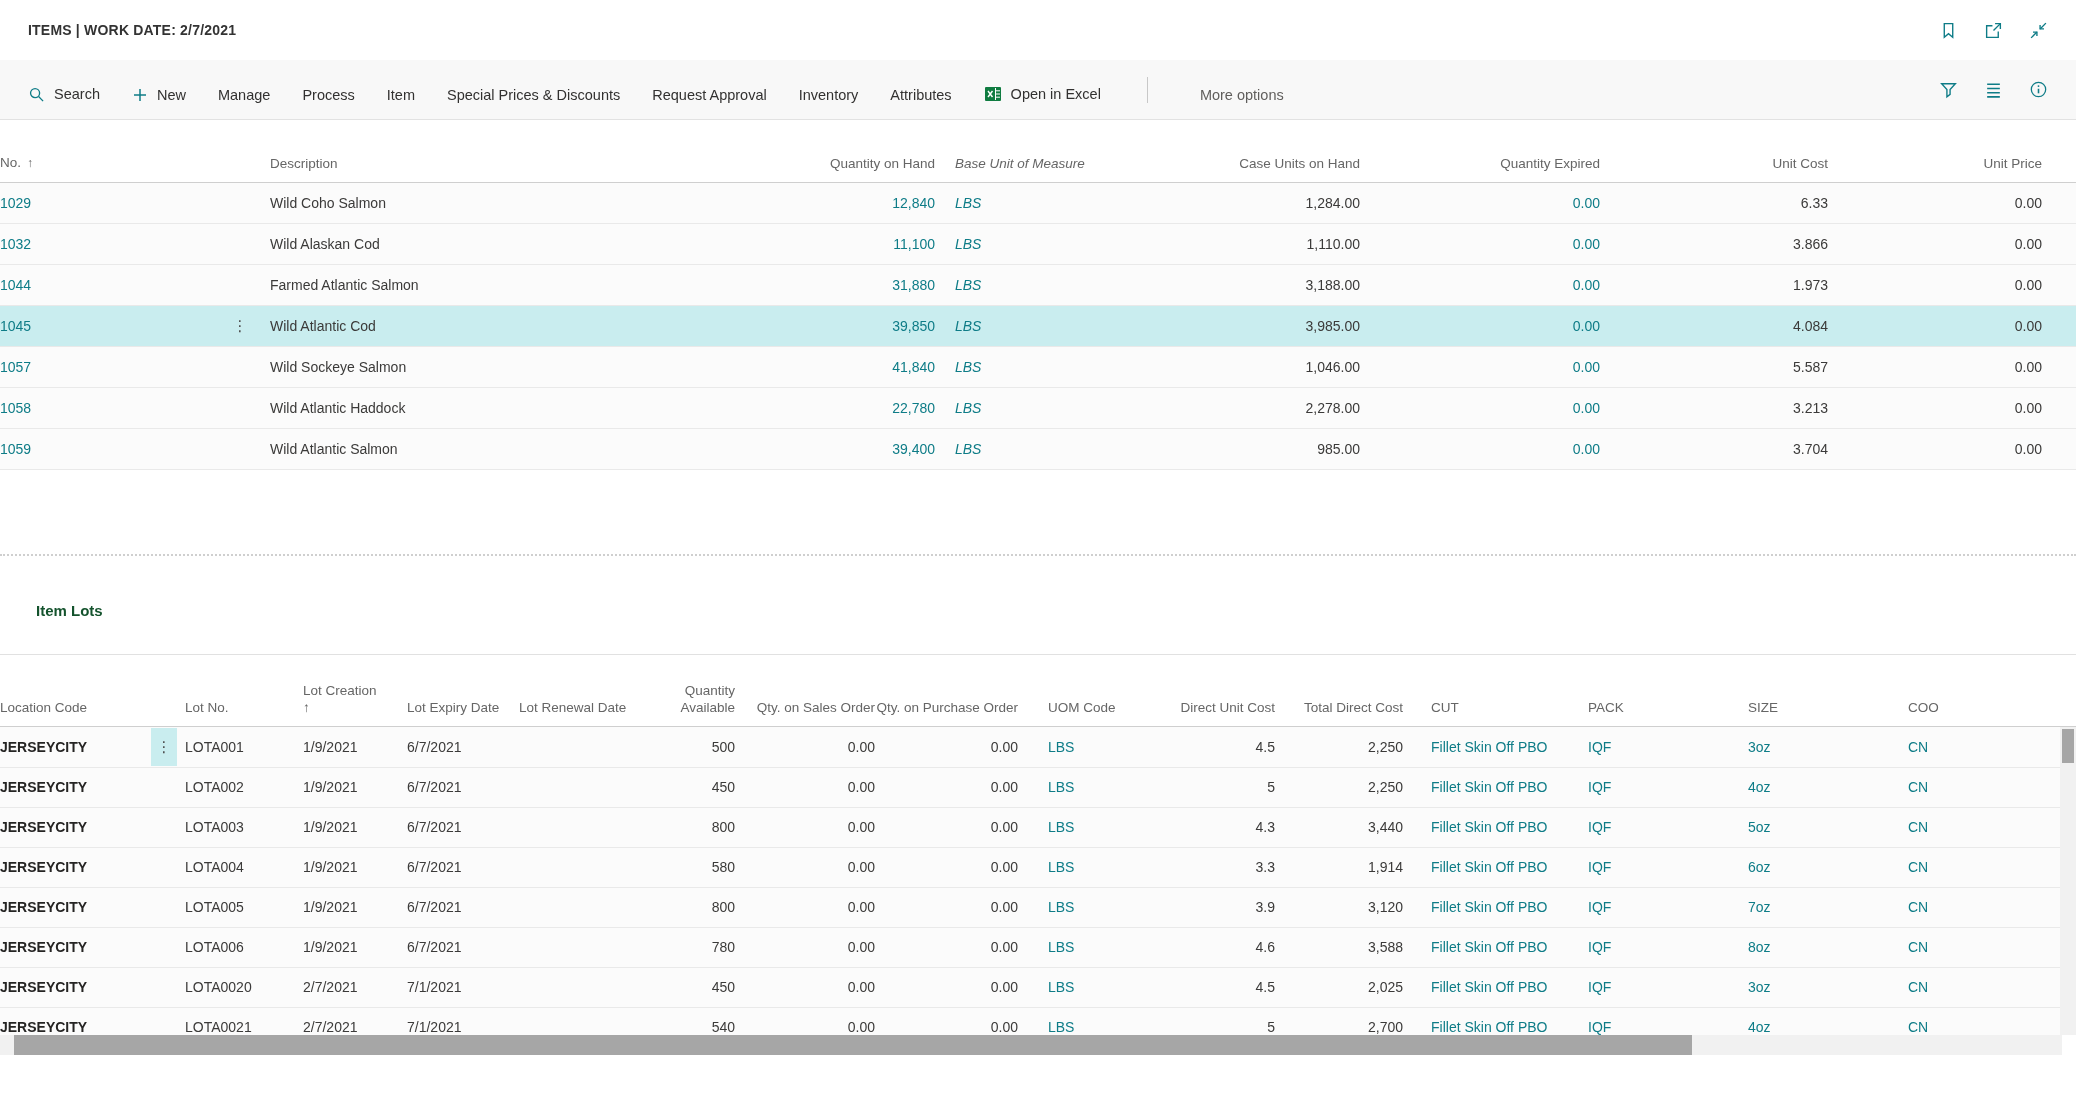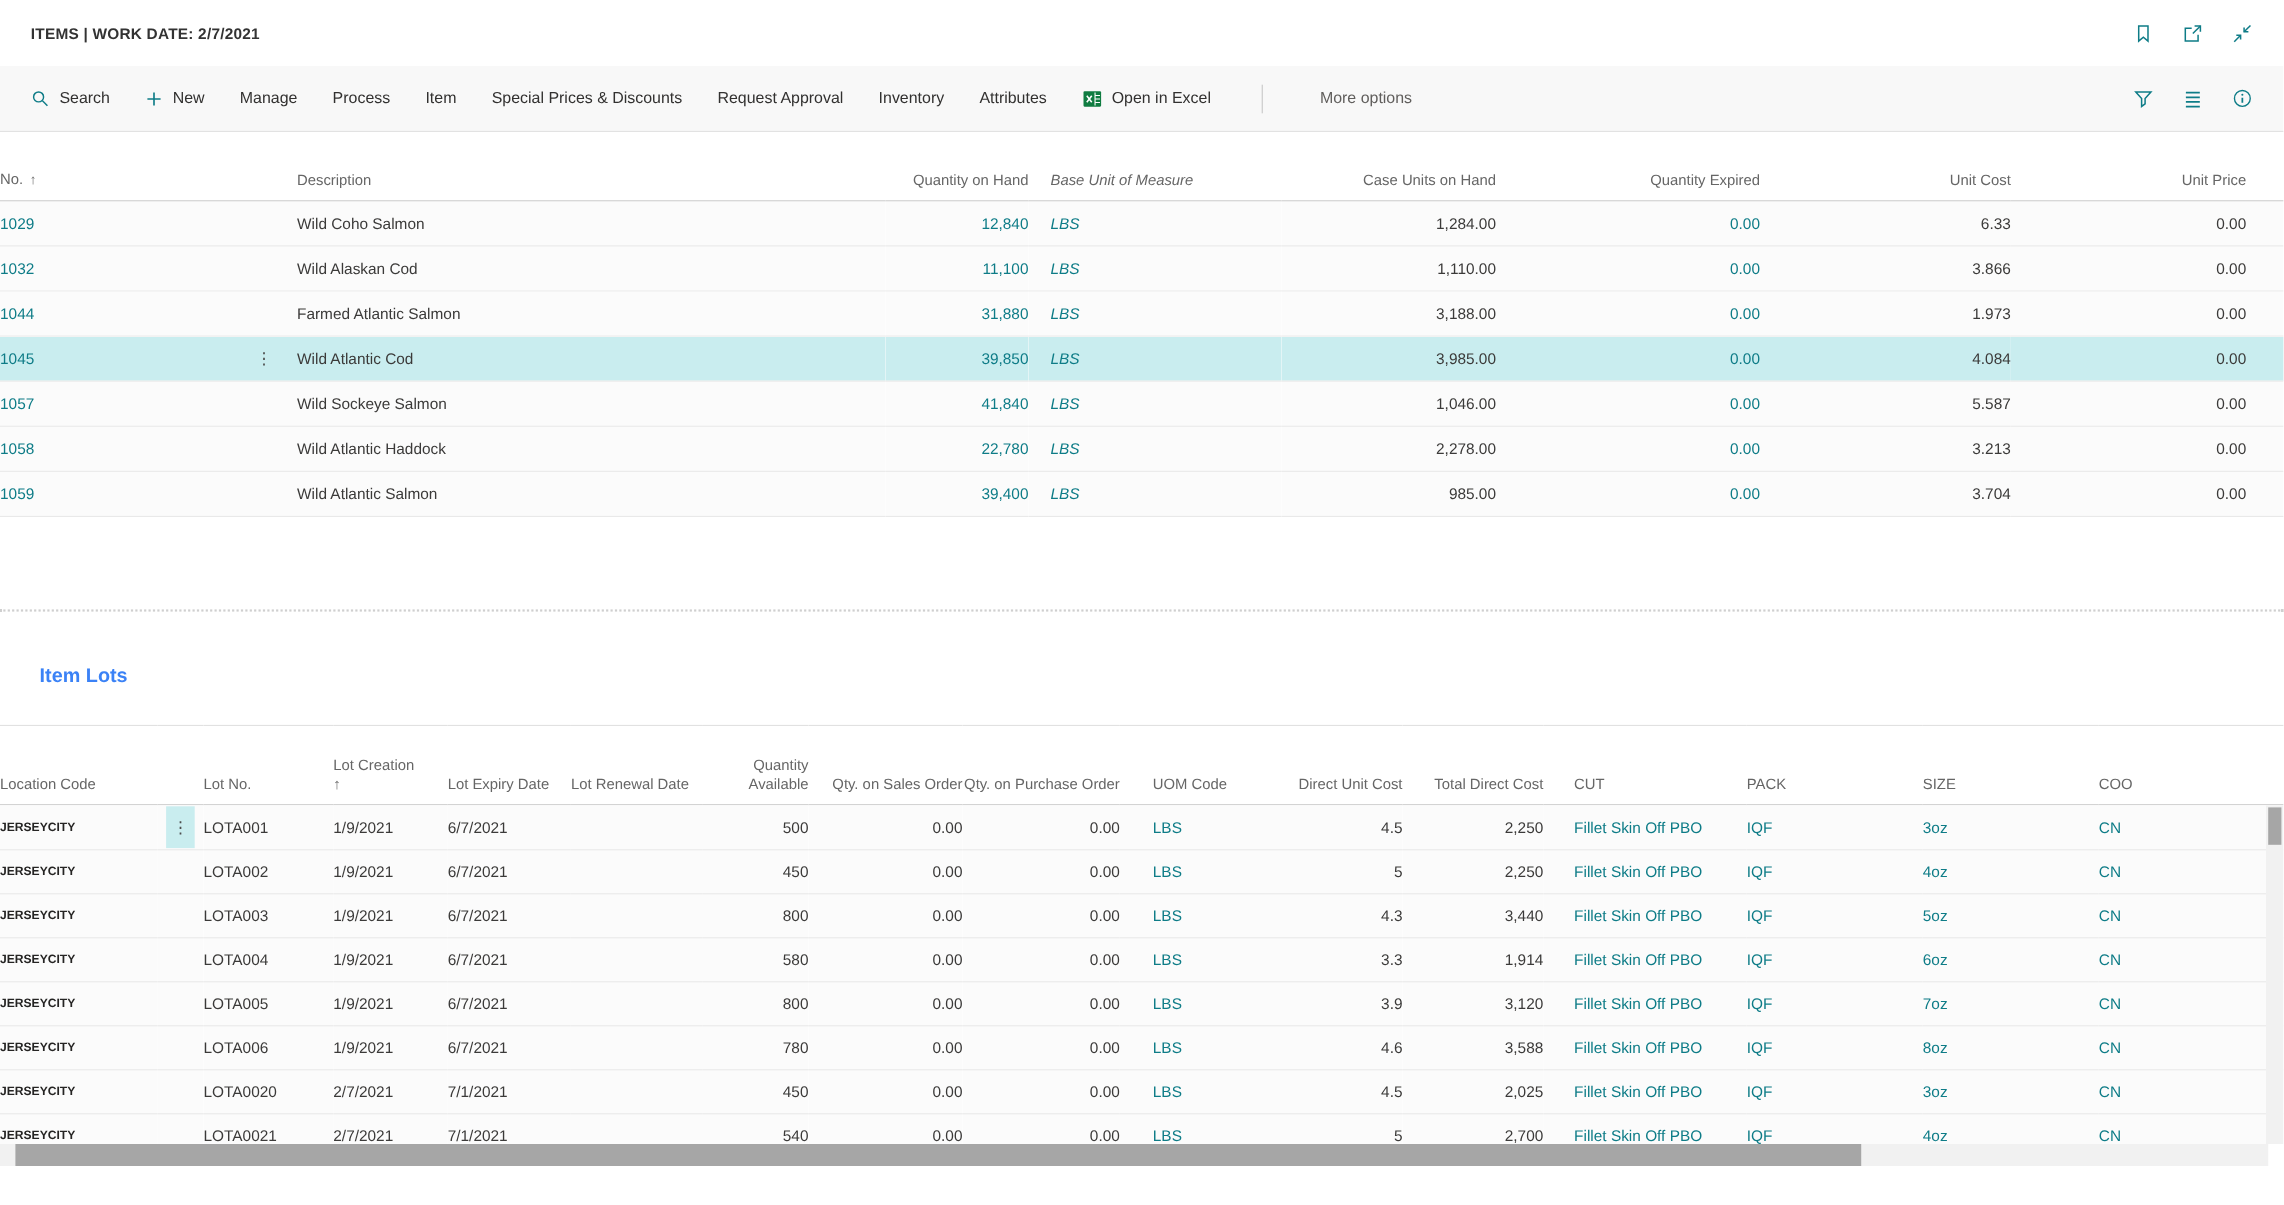--- a/index.html
+++ b/index.html
@@ -12,21 +12,21 @@
   svg { display:block; }
 
   
   .titlebar { height:60px; display:flex; align-items:center; justify-content:space-between; padding:0 28px; background:#fff; }
   .page-title { font-size:14px; font-weight:700; letter-spacing:.2px; color:#333;text-align:center; }
   .titlebar-icons { display:flex; align-items:center; gap:26px; color:var(--accent,#0e7c87); }
   .icon-btn { background:none; border:none; padding:0; cursor:pointer; color:inherit; }
 
   
   .toolbar { height:60px; background:#f8f8f8; border-bottom:1px solid #e2e2e2; display:flex; align-items:center; justify-content:space-between; padding:0 28px; }
-  .toolbar-left { display:flex; align-items:center; gap:32px; }
+  .toolbar-left { display:flex; align-items:flex-end; gap:32px; }
   .tb-item { background:none; border:none; padding:0; cursor:pointer; font-size:14.5px; color:#323130; display:flex; align-items:center; gap:9px; font-family:inherit; white-space:nowrap; }
   .tb-item .tb-icon { color:var(--accent,#0e7c87); }
   .menu-items { display:flex; align-items:center; gap:32px; }
   .tb-divider { width:1px; height:26px; background:#c8c8c8; margin:0 14px; }
   .tb-more { color:#605e5c; margin-left:6px; }
   .toolbar-right { display:flex; align-items:center; gap:26px; color:var(--accent,#0e7c87); }
 
   
   table { border-collapse:collapse; table-layout:fixed; width:2076px; }
   th { font-weight:400; font-size:13.5px; color:#666; text-align:left; vertical-align:bottom; padding:0 0 10px 0; white-space:normal; line-height:17px; }
@@ -39,29 +39,29 @@
   tr.selected .dots { visibility:visible; }
 
   
   .items thead tr { height:62px; border-bottom:1px solid #cfcfcf; }
   .items tbody tr { height:41px; border-bottom:1px solid #e9e9e9; background:#fbfbfb; }
   .items tbody tr.selected td { background:var(--selected-row,#c9edef); }
   .sort-arrow-inline { color:#666; font-size:12px; margin-left:6px; }
 
   
   .dotted-sep { margin-top:84px; border-top:2px dotted #cfcfcf; height:0; }
-  .lots-heading { height:74px; padding:34px 0 0 36px; font-size:18px; font-weight:700; color:#3b82f6; }
+  .lots-heading { height:74px; padding:34px 0 0 36px; font-size:15px; font-weight:700; color:#14532d; }
 
   
   .lots-head { border-top:1px solid #e1e1e1; }
   .lots-head thead tr { height:72px; border-bottom:1px solid #cfcfcf; }
   .th-stack span { display:block; line-height:17px; }
   .lots-viewport { height:308px; overflow:hidden; position:relative; }
   .lots tbody tr { height:40px; border-bottom:1px solid #e9e9e9; background:#fbfbfb; }
-  .lots td.loc { font-weight:700; font-size:11px; color:#252423; }
+  .lots td.loc { font-weight:700; font-size:14px; color:#252423; }
   .lots tr.selected .dots { background:var(--selected-row,#c9edef); }
 
   
   .vscroll { position:absolute; top:0; right:0; width:16px; height:100%; background:#f1f1f1; }
   .vscroll .vthumb { position:absolute; top:2px; left:2px; width:12px; height:34px; background:var(--scrollbar-thumb,#a6a6a6); cursor:pointer; }
   .hscroll { height:20px; width:2062px; background:#f1f1f1; position:relative; }
   .hscroll .hthumb { position:absolute; top:0; left:14px; width:1678px; height:20px; background:var(--scrollbar-thumb,#a6a6a6); cursor:pointer; }
 </style>
 </head>
 <body>

